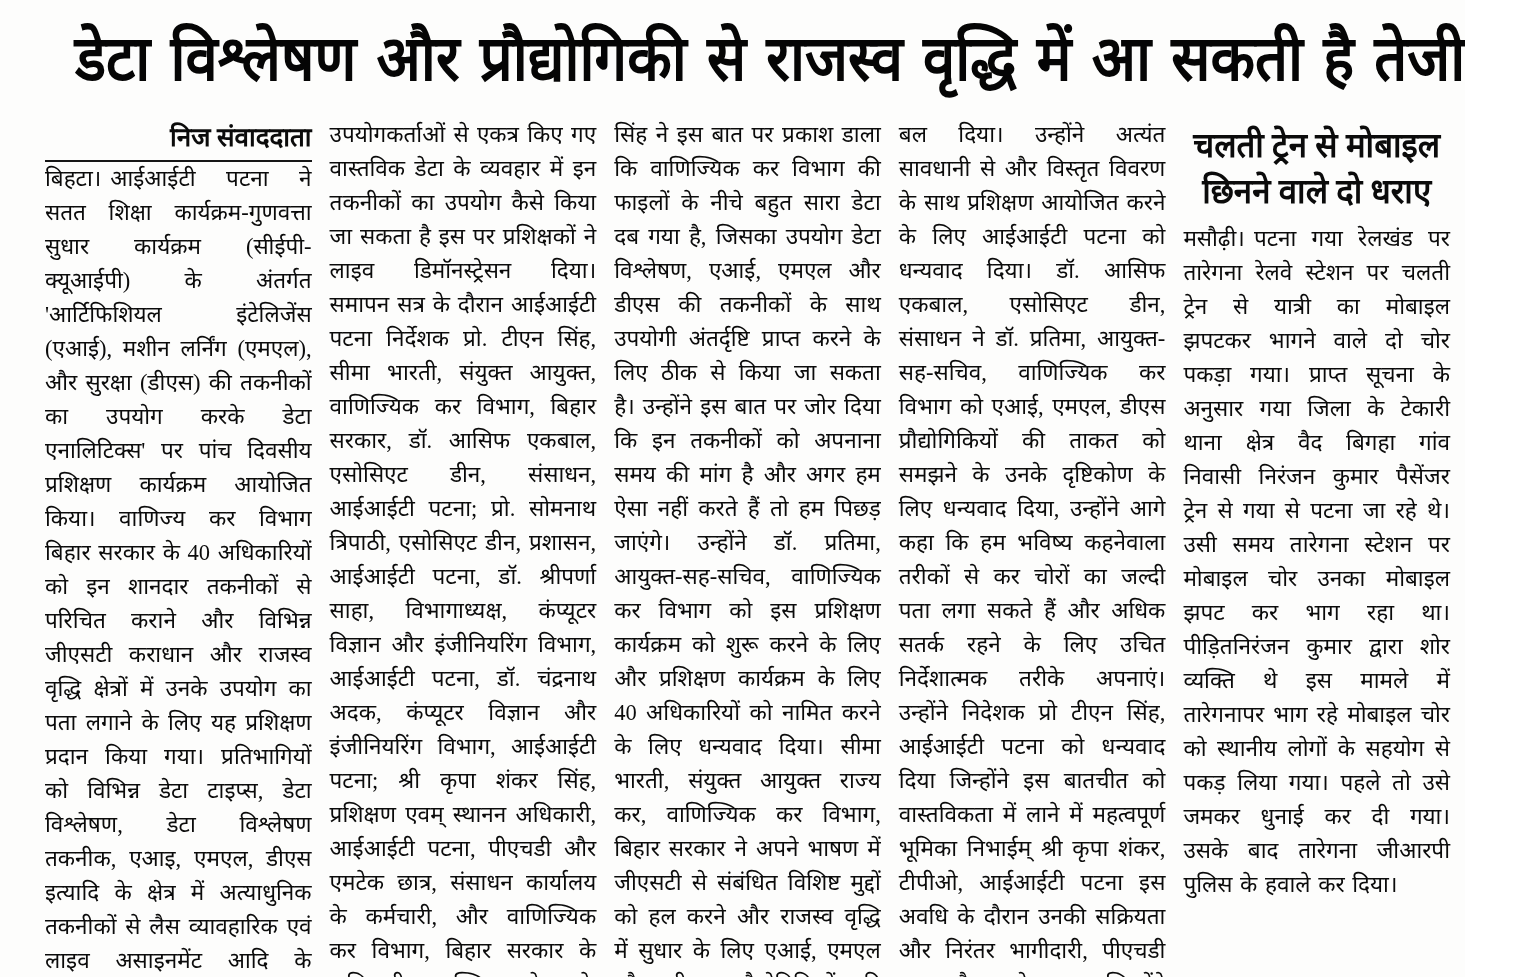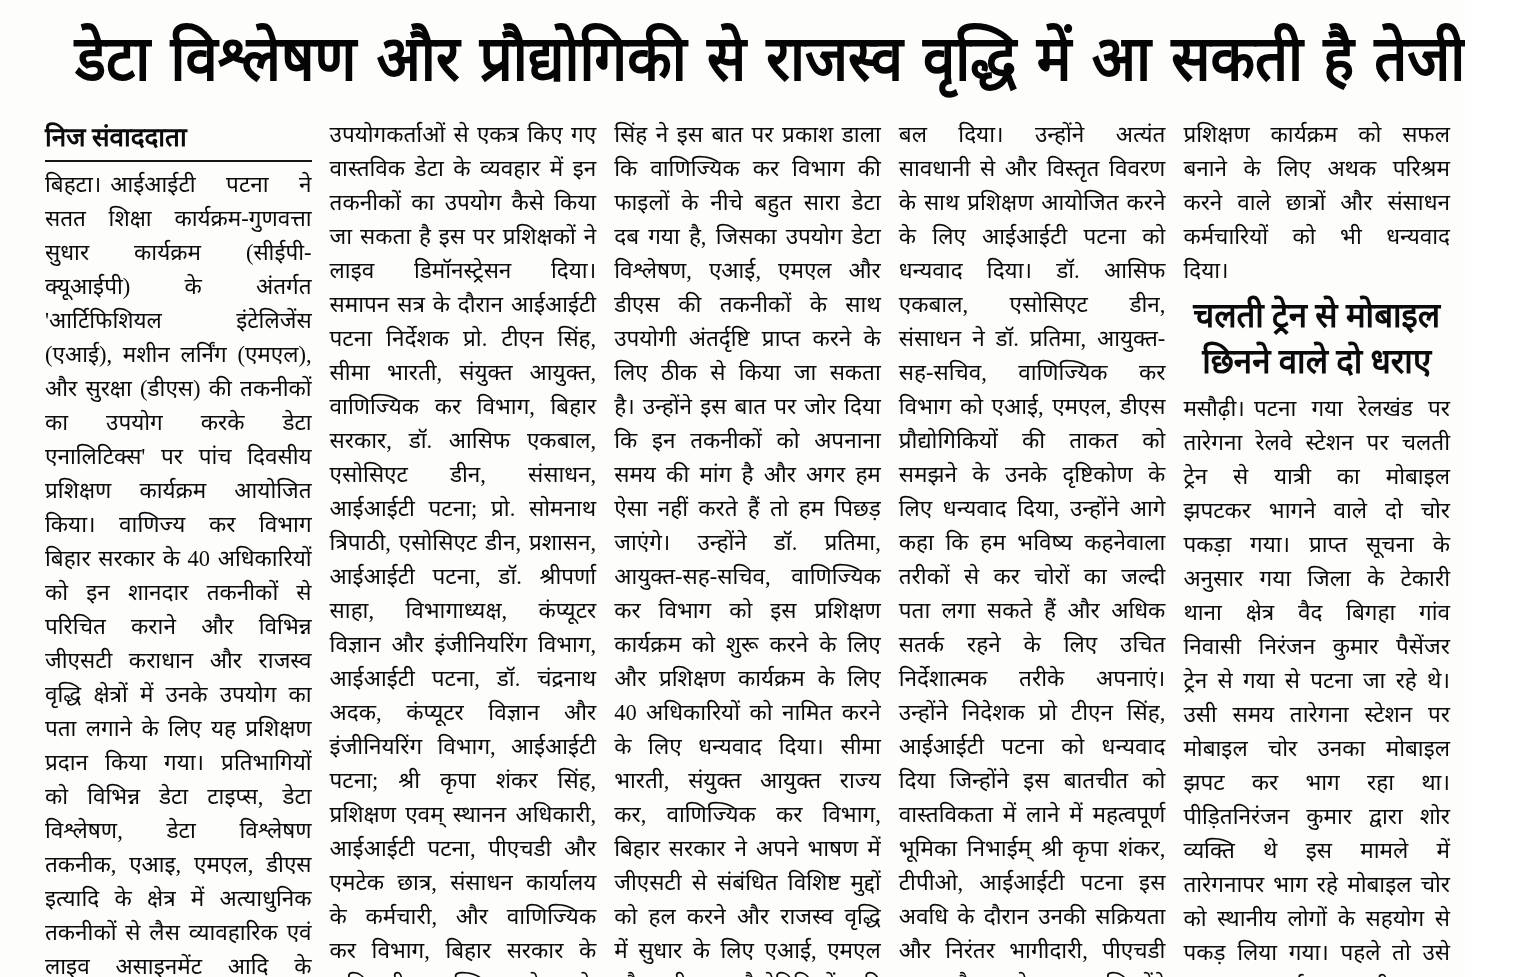--- a/index.html
+++ b/index.html
@@ -27,26 +27,25 @@
     margin: 0 30px 14px 30px;
     white-space: nowrap;
   }
   .columns {
     display: flex;
     gap: 18px;
     align-items: flex-start;
   }
   .col { flex: 1 1 0; min-width: 0; }
   .byline-box {
-    text-align: left;
+    text-align: right;
     font-weight: 700;
     font-size: 26px;
     padding: 0 0 6px 0;
     border-bottom: 2px solid #161616;
-    margin-bottom: 6px;
   }
   .body-text {
     font-size: 22.5px;
     line-height: 34px;
     text-align: justify;
     text-justify: inter-word;
     word-spacing: 2px;
   }
   .lead {
     font-weight: 400;
@@ -85,21 +84,20 @@
 
     <div class="col">
       <p class="body-text">सिंह ने इस बात पर प्रकाश डाला कि वाणिज्यिक कर विभाग की फाइलों के नीचे बहुत सारा डेटा दब गया है, जिसका उपयोग डेटा विश्लेषण, एआई, एमएल और डीएस की तकनीकों के साथ उपयोगी अंतर्दृष्टि प्राप्त करने के लिए ठीक से किया जा सकता है। उन्होंने इस बात पर जोर दिया कि इन तकनीकों को अपनाना समय की मांग है और अगर हम ऐसा नहीं करते हैं तो हम पिछड़ जाएंगे। उन्होंने डॉ. प्रतिमा, आयुक्त-सह-सचिव, वाणिज्यिक कर विभाग को इस प्रशिक्षण कार्यक्रम को शुरू करने के लिए और प्रशिक्षण कार्यक्रम के लिए 40 अधिकारियों को नामित करने के लिए धन्यवाद दिया। सीमा भारती, संयुक्त आयुक्त राज्य कर, वाणिज्यिक कर विभाग, बिहार सरकार ने अपने भाषण में जीएसटी से संबंधित विशिष्ट मुद्दों को हल करने और राजस्व वृद्धि में सुधार के लिए एआई, एमएल और डीएस प्रौद्योगिकियों की आवश्यकता पर</p>
     </div>
 
     <div class="col">
       <p class="body-text">बल दिया। उन्होंने अत्यंत सावधानी से और विस्तृत विवरण के साथ प्रशिक्षण आयोजित करने के लिए आईआईटी पटना को धन्यवाद दिया। डॉ. आसिफ एकबाल, एसोसिएट डीन, संसाधन ने डॉ. प्रतिमा, आयुक्त-सह-सचिव, वाणिज्यिक कर विभाग को एआई, एमएल, डीएस प्रौद्योगिकियों की ताकत को समझने के उनके दृष्टिकोण के लिए धन्यवाद दिया, उन्होंने आगे कहा कि हम भविष्य कहनेवाला तरीकों से कर चोरों का जल्दी पता लगा सकते हैं और अधिक सतर्क रहने के लिए उचित निर्देशात्मक तरीके अपनाएं। उन्होंने निदेशक प्रो टीएन सिंह, आईआईटी पटना को धन्यवाद दिया जिन्होंने इस बातचीत को वास्तविकता में लाने में महत्वपूर्ण भूमिका निभाईम् श्री कृपा शंकर, टीपीओ, आईआईटी पटना इस अवधि के दौरान उनकी सक्रियता और निरंतर भागीदारी, पीएचडी छात्र और एमटेक छात्र जिन्होंने ट्यूटोरियल और प्रदर्शन आयोजित किए। इस</p>
     </div>
 
     <div class="col">
-      <p class="body-text">प्रशिक्षण कार्यक्रम को सफल बनाने के लिए अथक परिश्रम करने वाले छात्रों और संसाधन कर्मचारियों को भी धन्यवाद दिया।</p>
 
       <h2 class="subheadline">चलती ट्रेन से मोबाइल छिनने वाले दो धराए</h2>
 
       <p class="body-text">
         <span class="lead">मसौढ़ी।</span><span>पटना गया रेलखंड पर तारेगना रेलवे स्टेशन पर चलती ट्रेन से यात्री का मोबाइल झपटकर भागने वाले दो चोर पकड़ा गया। प्राप्त सूचना के अनुसार गया जिला के टेकारी थाना क्षेत्र वैद बिगहा गांव निवासी निरंजन कुमार पैसेंजर ट्रेन से गया से पटना जा रहे थे। उसी समय तारेगना स्टेशन पर मोबाइल चोर उनका मोबाइल झपट कर भाग रहा था। पीड़ितनिरंजन कुमार द्वारा शोर व्यक्ति थे इस मामले में तारेगनापर भाग रहे मोबाइल चोर को स्थानीय लोगों के सहयोग से पकड़ लिया गया। पहले तो उसे जमकर धुनाई कर दी गया। उसके बाद तारेगना जीआरपी पुलिस के हवाले कर दिया।</span>
       </p>
     </div>
 
   </div>
 </div>

